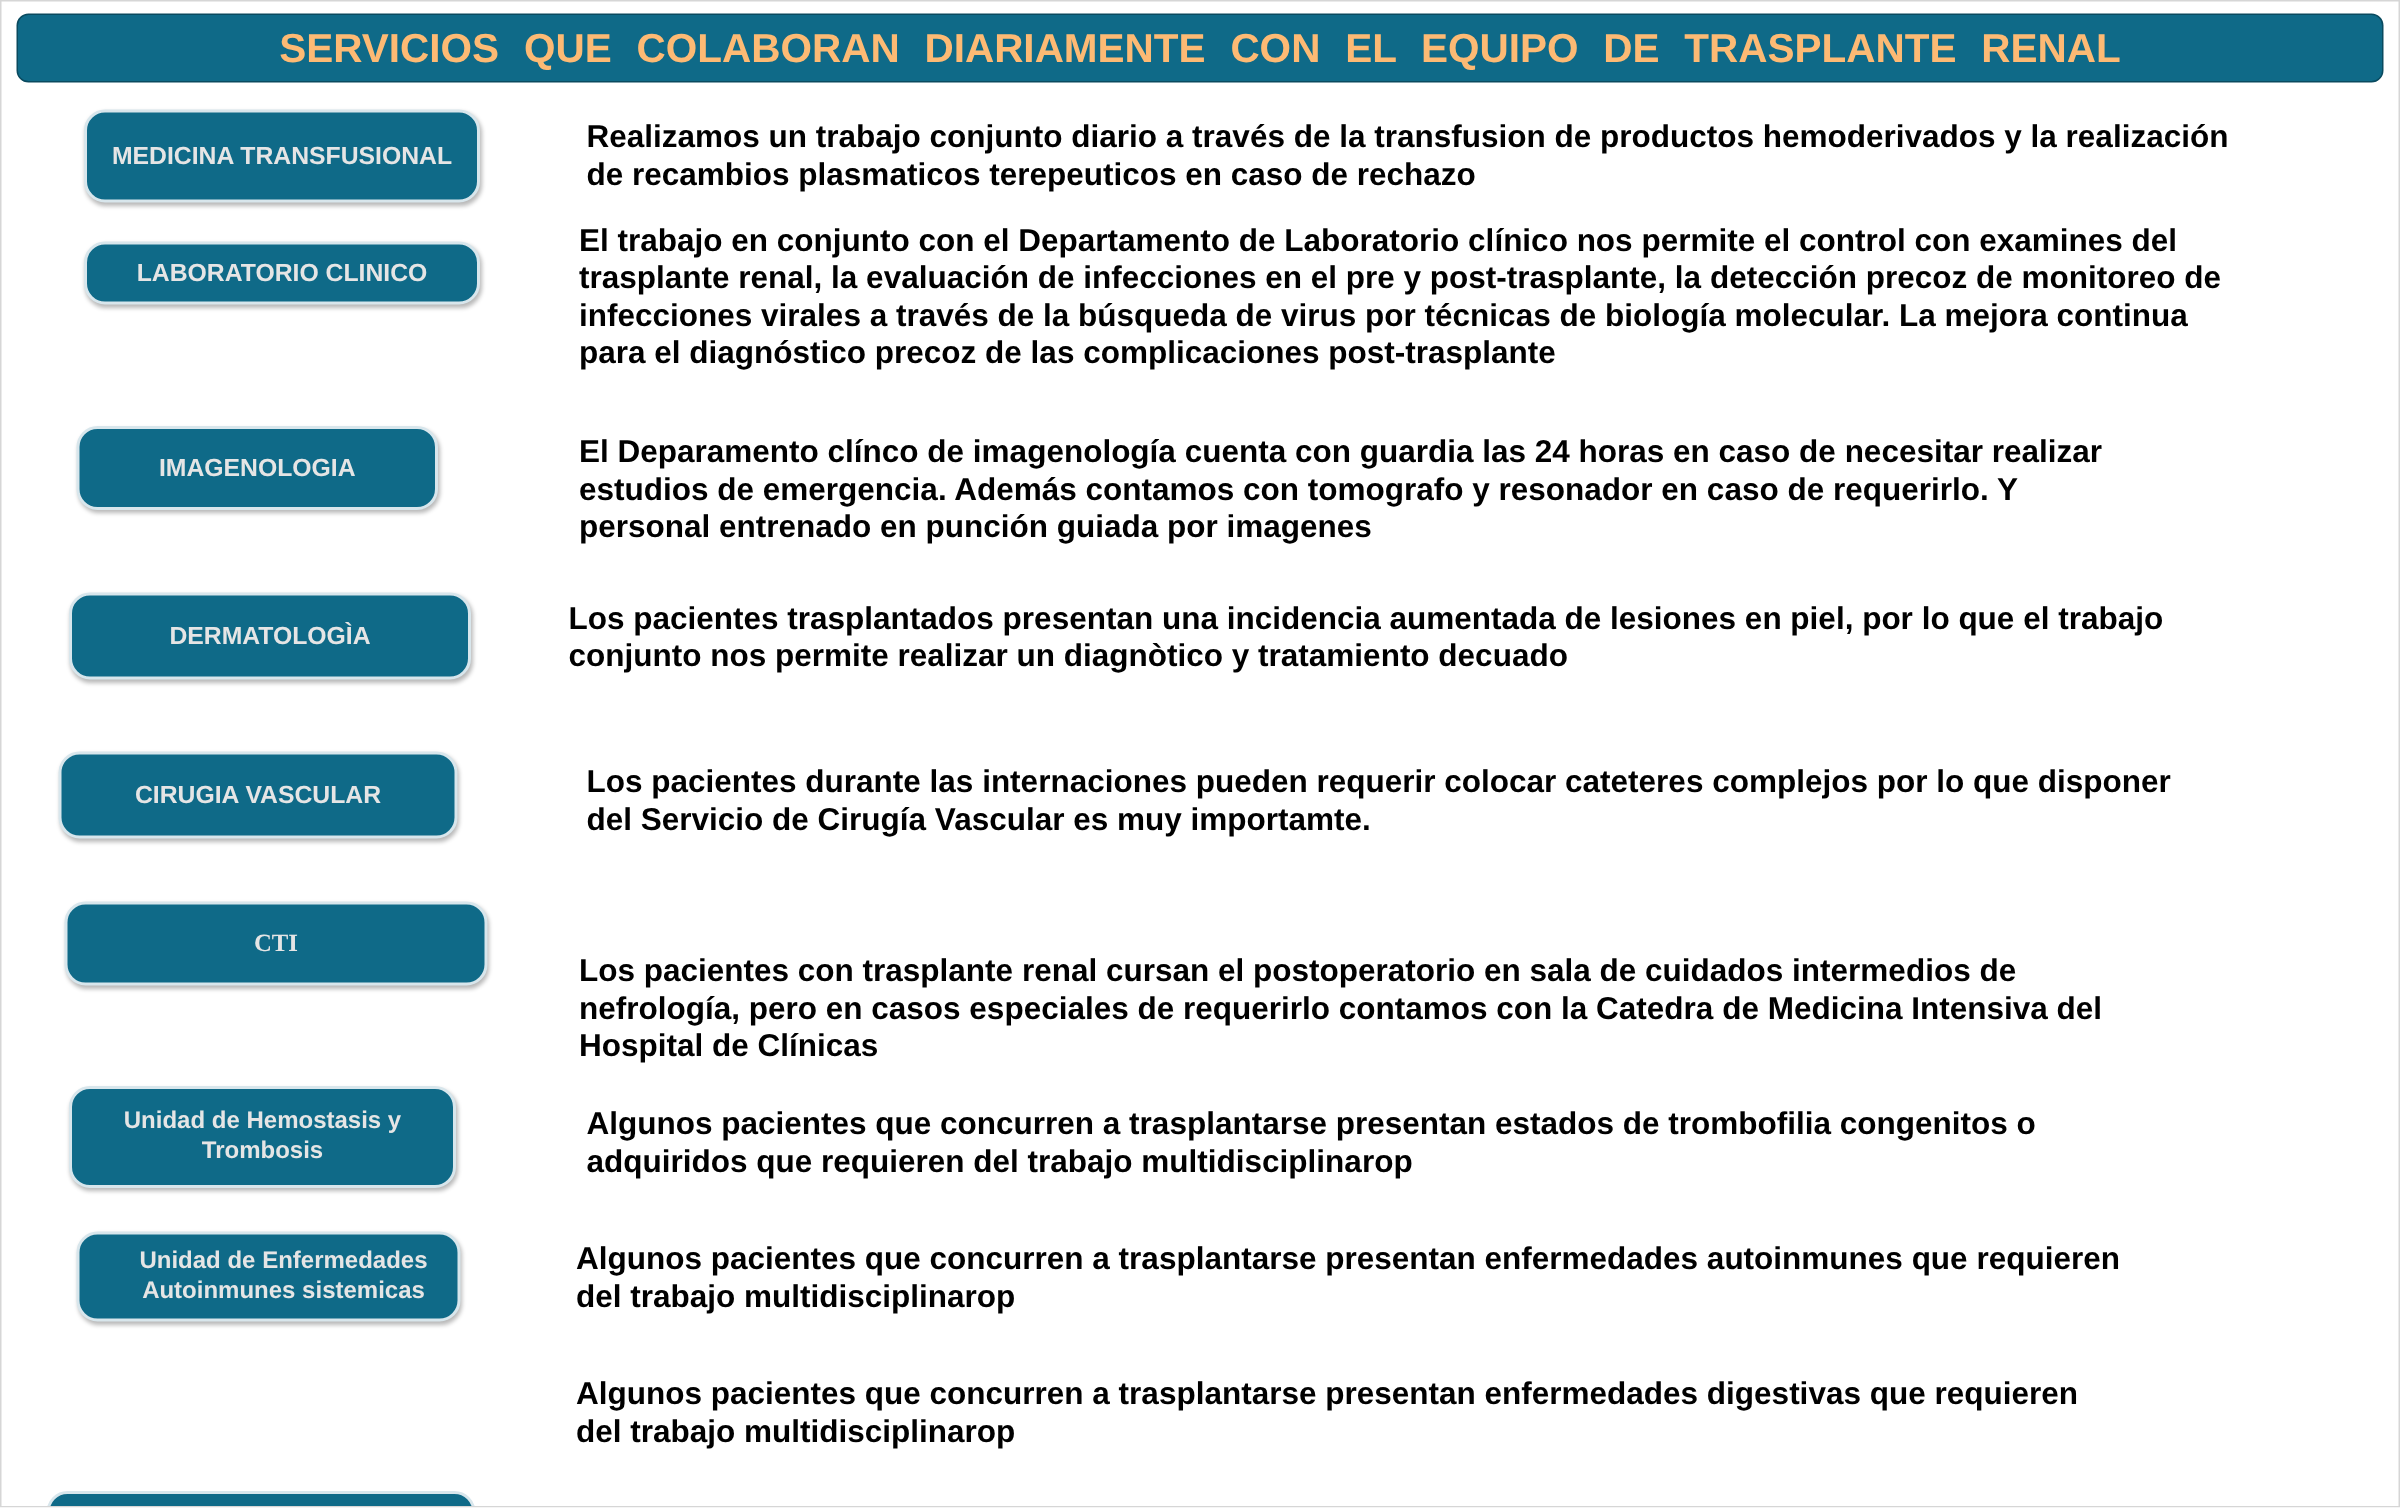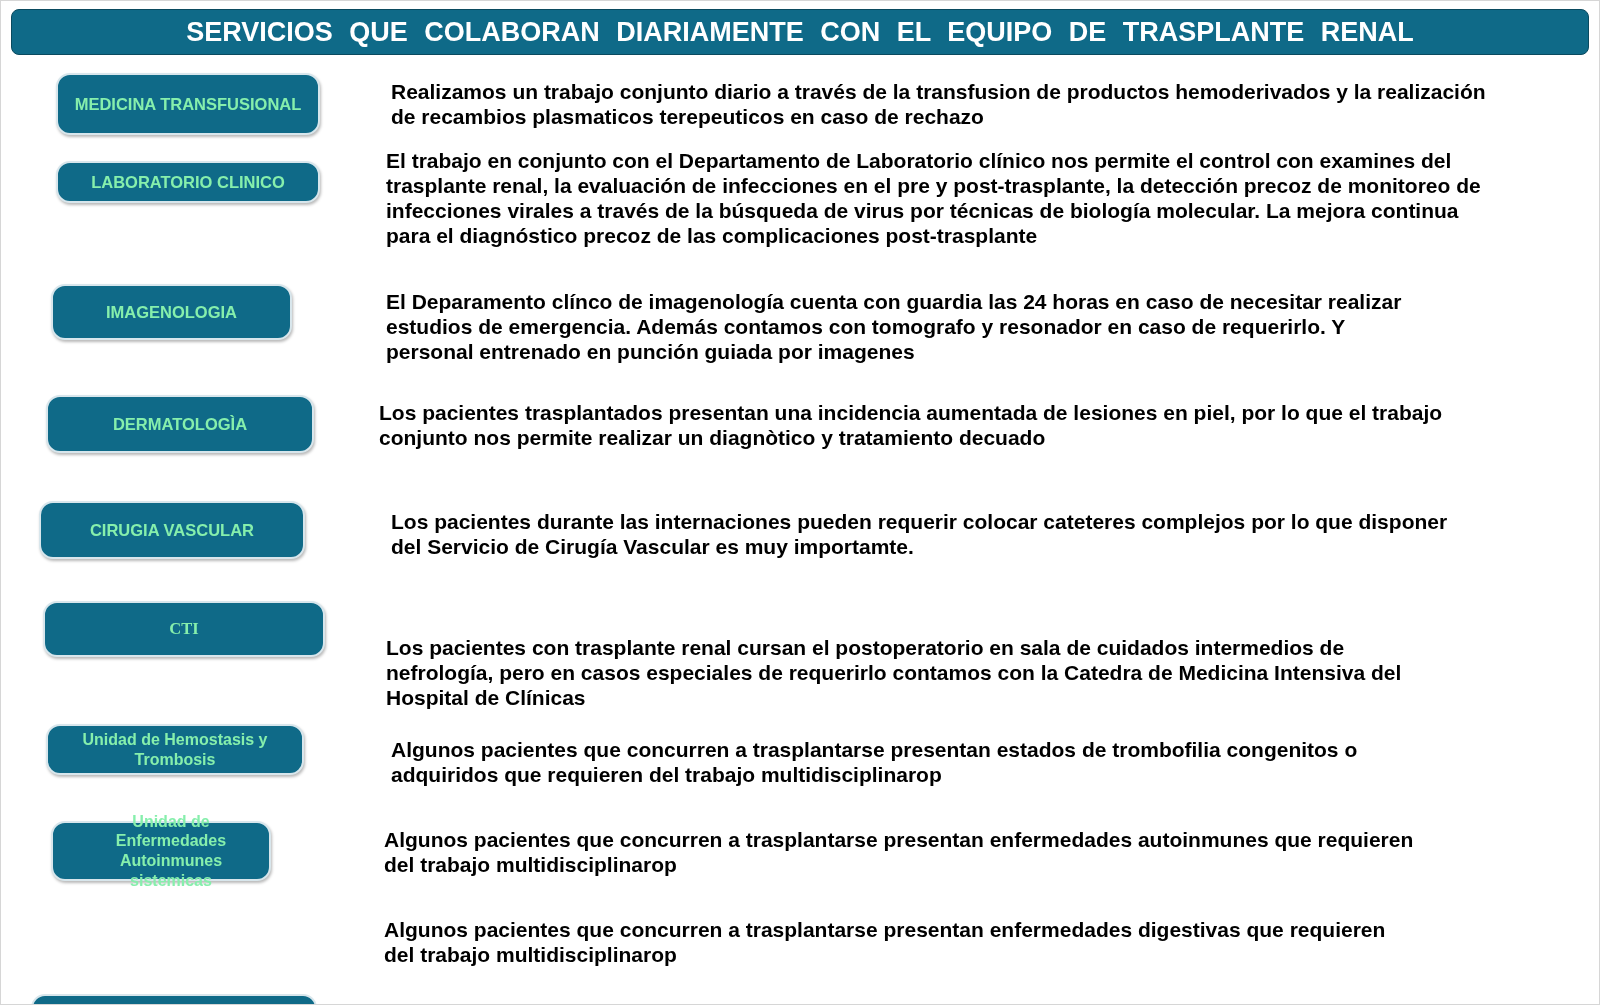--- a/index.html
+++ b/index.html
@@ -25,21 +25,21 @@
     height: 46px;
     background: #0f6a88;
     border: 1px solid #0a4a5f;
     border-radius: 8px;
     display: flex;
     align-items: center;
     justify-content: center;
     box-sizing: border-box;
   }
   .title-bar span {
-    color: #ffffff;
+    color: #fdba74;
     font-size: 27px;
     font-weight: bold;
     letter-spacing: 0px;
     word-spacing: 9px;
     white-space: nowrap;
   }
   .svc-btn {
     position: absolute;
     background: #0f6a88;
     border: 2px solid #d8e6ec;
@@ -47,21 +47,21 @@
     box-shadow: 1px 2px 3px rgba(0,0,0,0.28);
     display: flex;
     align-items: center;
     justify-content: center;
     text-align: center;
     box-sizing: border-box;
     padding: 4px 12px;
     cursor: pointer;
   }
   .svc-btn span {
-    color: #86efac;
+    color: #e5e5e5;
     font-weight: bold;
     font-size: 16.5px;
     line-height: 1.22;
   }
   .svc-desc {
     position: absolute;
     margin: 0;
     color: #000000;
     font-weight: bold;
     font-size: 21px;
@@ -111,26 +111,26 @@
   <div class="svc-btn" style="left:38px; top:500px; width:266px; height:58px;">
     <span>CIRUGIA VASCULAR</span>
   </div>
   <p class="svc-desc" style="left:390px; top:508px; width:1065px;">Los pacientes durante las internaciones pueden requerir colocar cateteres complejos por lo que disponer del Servicio de Cirugía Vascular es muy importamte.</p>
 
   <div class="svc-btn" style="left:42px; top:600px; width:282px; height:56px;font-family:Liberation Serif, serif;">
     <span>CTI</span>
   </div>
   <p class="svc-desc" style="left:385px; top:634px; width:1055px;">Los pacientes con trasplante renal cursan el postoperatorio en sala de cuidados intermedios de nefrología, pero en casos especiales de requerirlo contamos con la Catedra de Medicina Intensiva del Hospital de Clínicas</p>
 
-  <div class="svc-btn" style="left:45px; top:723px; width:258px; height:51px;">
+  <div class="svc-btn" style="left:45px; top:723px; width:258px; height:68px;">
     <span style="font-size:16px;">Unidad de Hemostasis y Trombosis</span>
   </div>
   <p class="svc-desc" style="left:390px; top:736px; width:1075px;">Algunos pacientes que concurren a trasplantarse presentan estados de trombofilia congenitos o adquiridos que requieren del trabajo multidisciplinarop</p>
 
-  <div class="svc-btn" style="left:50px; top:820px; width:220px; height:60px;padding-left:32px;">
+  <div class="svc-btn" style="left:50px; top:820px; width:256px; height:60px;padding-left:32px;">
     <span style="font-size:16px;">Unidad de Enfermedades Autoinmunes sistemicas</span>
   </div>
   <p class="svc-desc" style="left:383px; top:826px; width:1040px;">Algunos pacientes que concurren a trasplantarse presentan enfermedades autoinmunes que requieren del trabajo multidisciplinarop</p>
 
   <p class="svc-desc" style="left:383px; top:916px; width:1005px;">Algunos pacientes que concurren a trasplantarse presentan enfermedades digestivas que requieren del trabajo multidisciplinarop</p>
 
   <div class="cutoff-btn"></div>
 
 </div>
 

